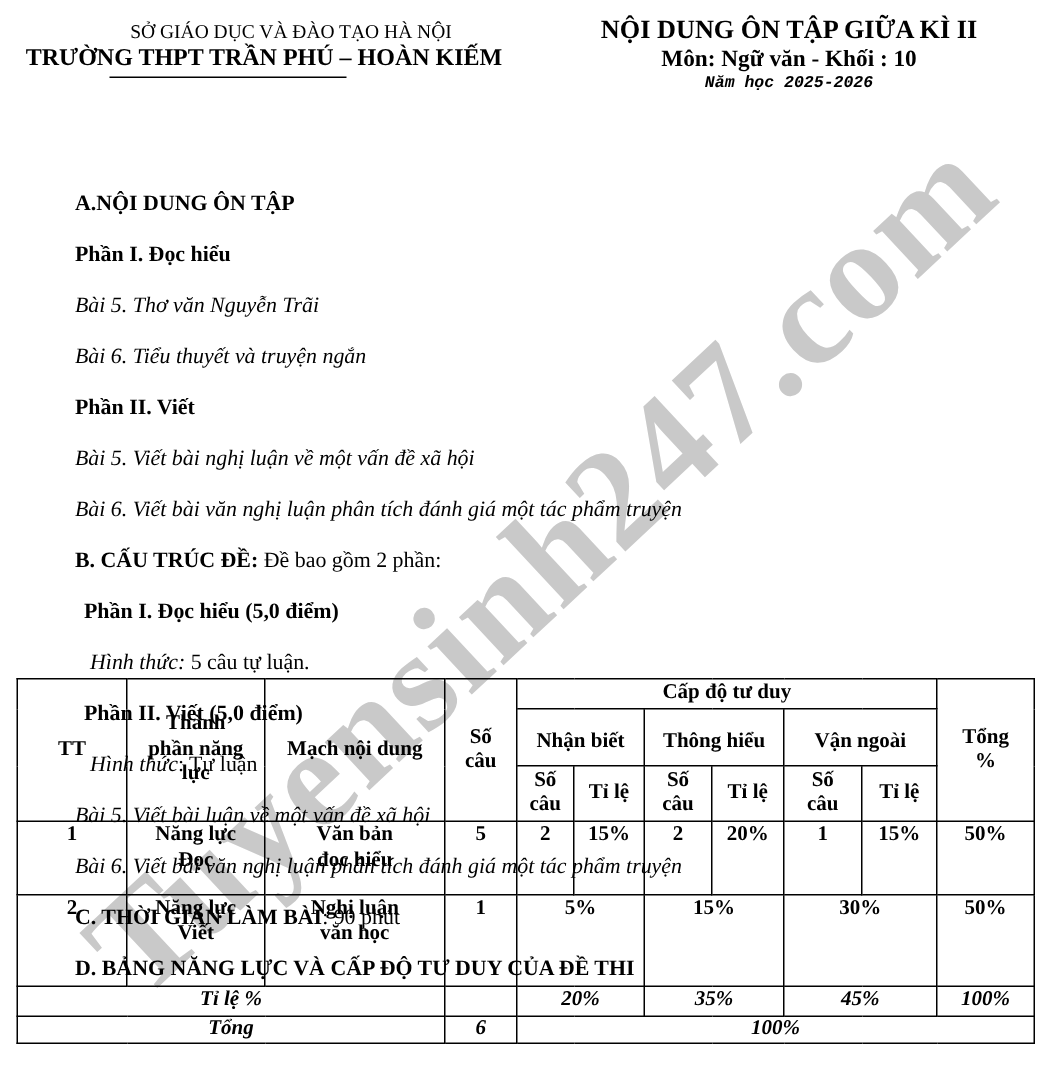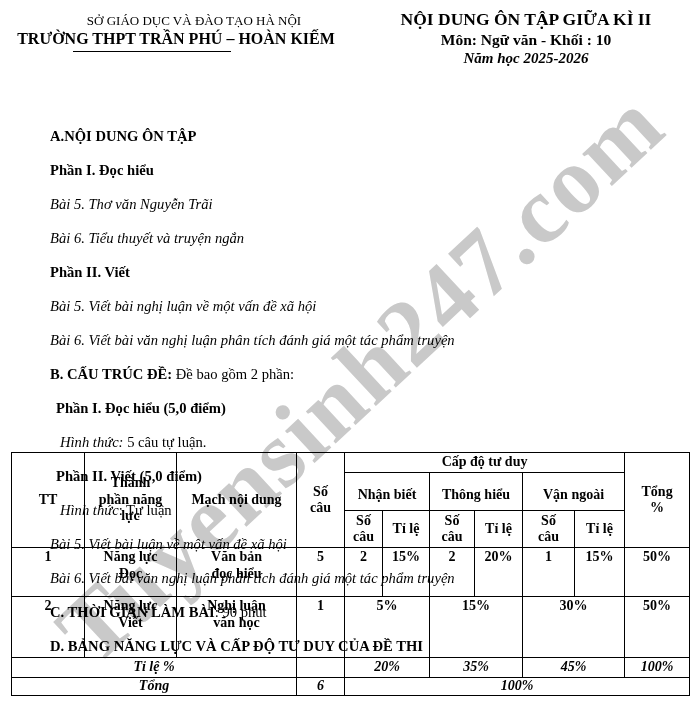--- a/index.html
+++ b/index.html
@@ -23,21 +23,21 @@
 
   
   .header { position:absolute; top:9px; left:0; width:700px; display:flex; }
   .header-left { width:352px; text-align:center; padding-top:4px; }
   .dept   { font-size:13px;padding-left:36px; }
   .school { font-size:16px; font-weight:bold; margin-top:1px; }
   .underline { width:158px; border-top:1.5px solid #000; margin:3px auto 0 auto; transform:translateX(-24px); }
   .header-right { width:348px; text-align:center; }
   .doc-title   { font-size:17.5px; font-weight:bold; }
   .doc-subject { font-size:15.5px; font-weight:bold; margin-top:1px; }
-  .doc-year    { font-size:15px; font-weight:bold; font-style:italic; margin-top:1px; }
+  .doc-year    { font-size:11px; font-weight:bold; font-style:italic; margin-top:1px;font-family:Liberation Mono, monospace; }
 
   
   .doc-body { position:absolute; top:111px; left:34px; width:628px; }
   .doc-body p { margin:16px; font-size:14.6px; line-height:18px; }
   .bold { font-weight:bold; }
   .it   { font-style:italic; }
   .ind1 { padding-left:6px; }
   .ind2 { padding-left:10px; }
   .just { text-align:justify; text-indent:5px; }
 

